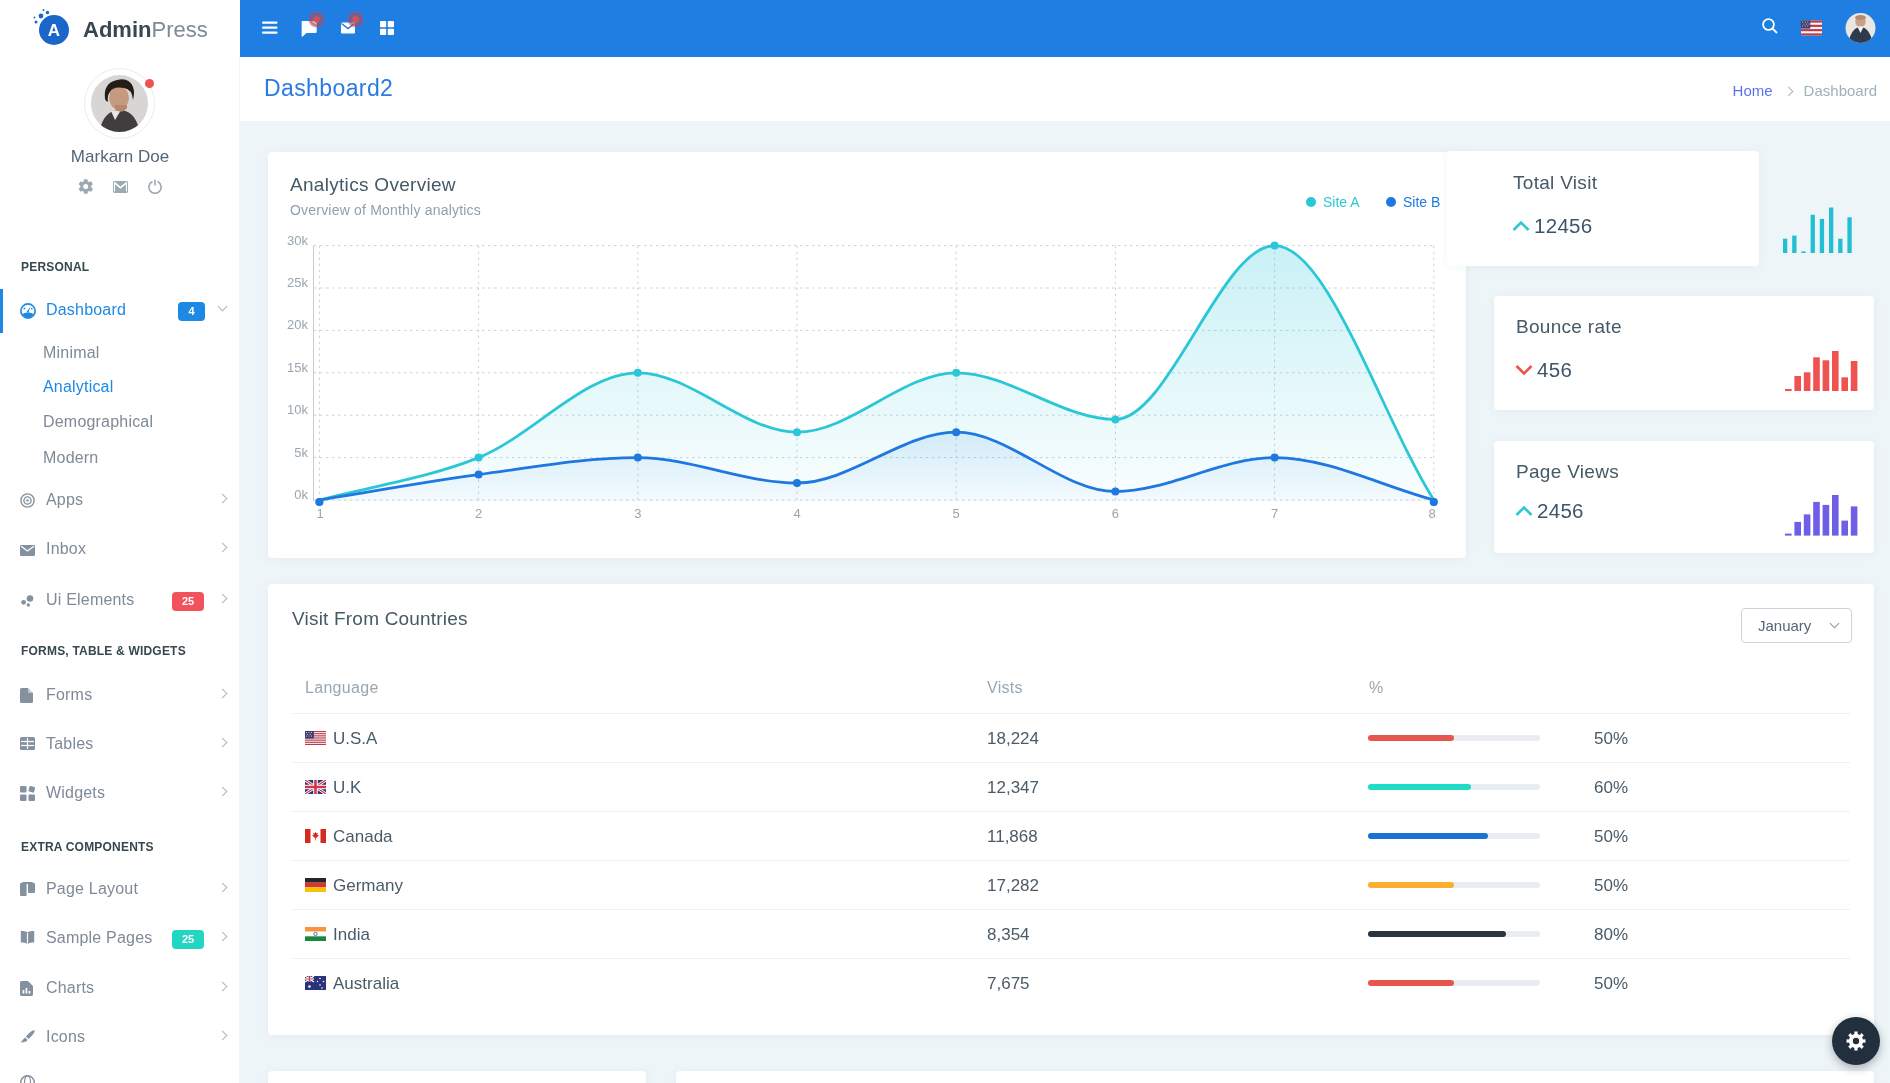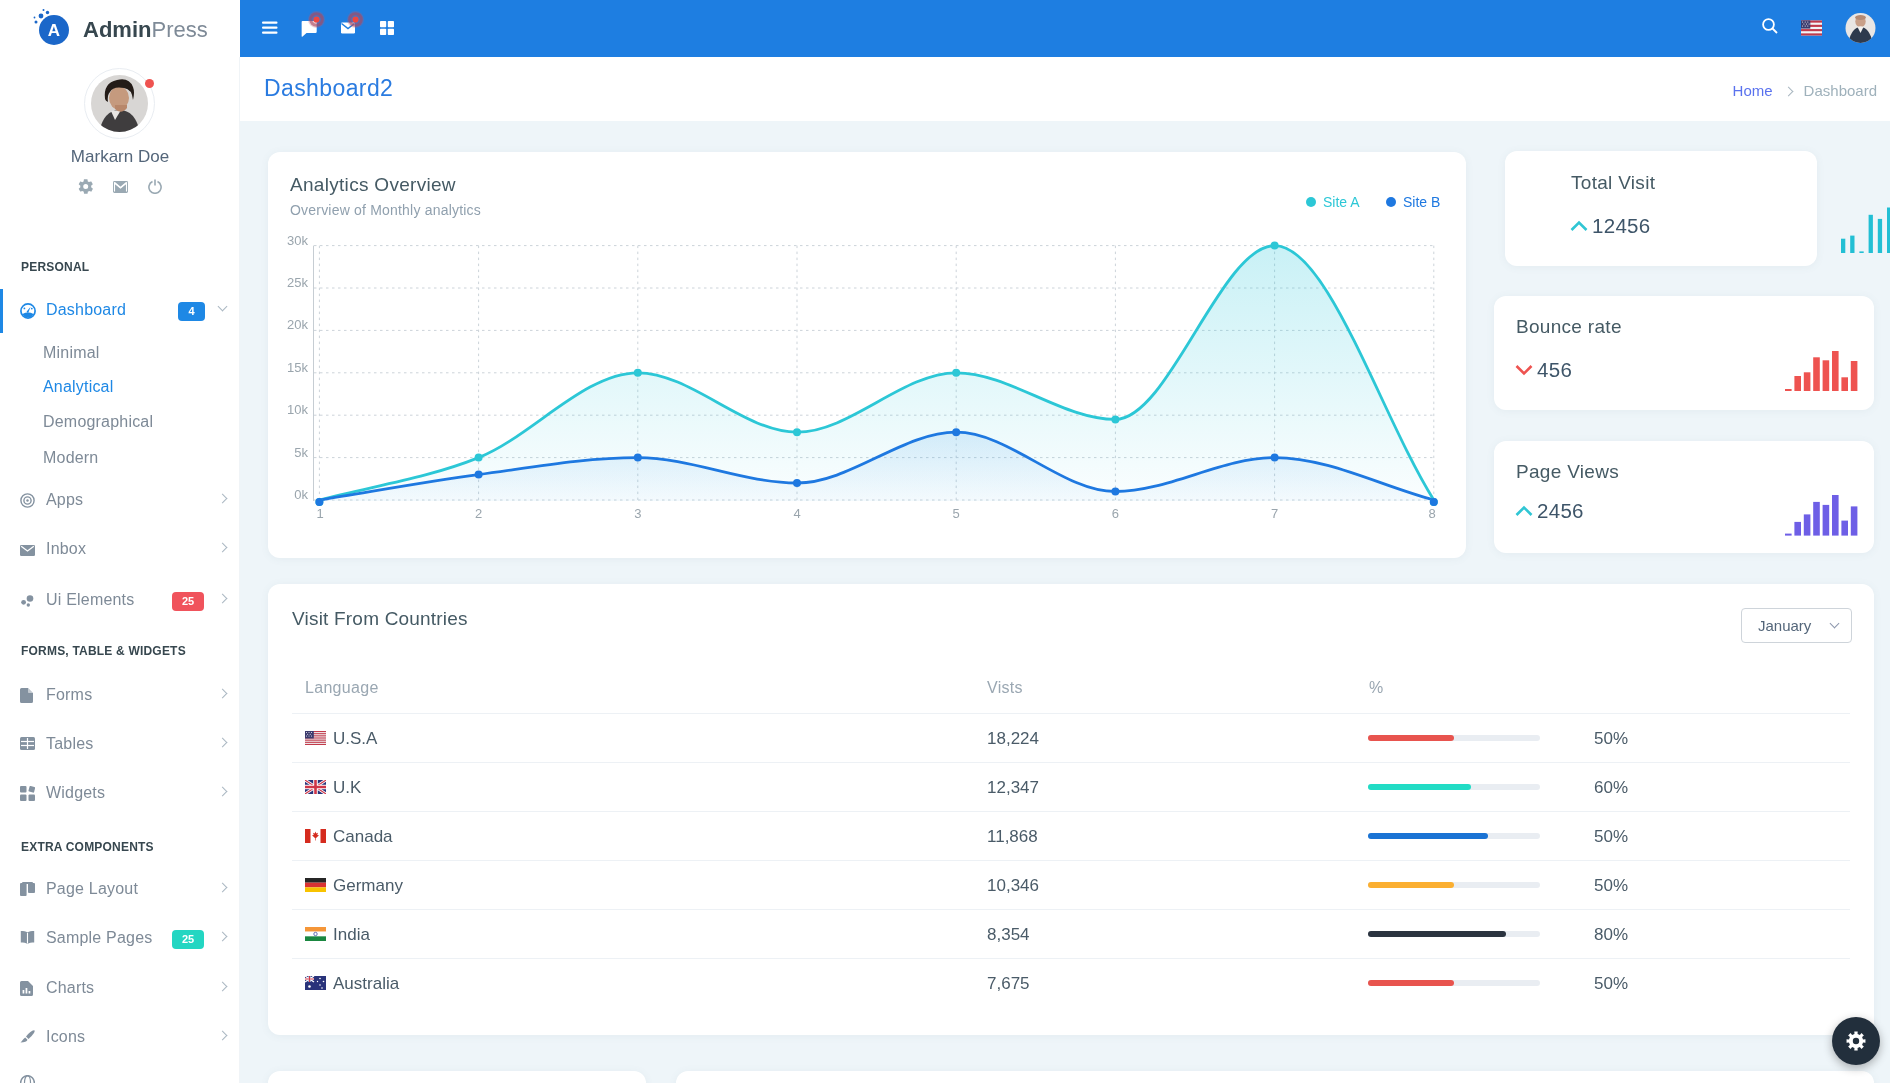--- a/index.html
+++ b/index.html
@@ -7,23 +7,23 @@
 body { font-family:"Liberation Sans", sans-serif; background:#eef5f9; color:#54667a; position:relative; }
 .topbar { position:absolute; left:240px; top:0; width:1650px; height:57px; background:#1e7ee1; }
 .logoarea { position:absolute; left:0; top:0; width:240px; height:57px; background:#fff; }
 .sidebar { position:absolute; left:0; top:57px; width:240px; height:1026px; background:#fff; border-right:1px solid #f0f4f7; }
 .pageheader { position:absolute; left:240px; top:57px; width:1650px; height:76px; background:#fff; }
 .ph-title { position:absolute; left:24px; top:18px; font-size:23px; color:#2a7be0; letter-spacing:0.4px; }
 .breadcrumb { position:absolute; right:13px; top:25px; font-size:15px; color:#9fb1bb; }
 .breadcrumb .home { color:#5a72ee; }
 .breadcrumb .sepchev { display:inline-block; width:7px; height:7px; border-right:1.6px solid #a9b6c0; border-bottom:1.6px solid #a9b6c0; transform:rotate(-45deg); margin:0 12px 1px 12px; }
 .content { position:absolute; left:240px; top:121px; width:1650px; height:962px; background:#eef5f9; }
-.card { position:absolute; background:#fff; border-radius:12px; box-shadow:0 1px 8px rgba(90,110,130,0.07); }
+.card { position:absolute; background:#fff; border-radius:4px; box-shadow:0 1px 8px rgba(90,110,130,0.07); }
 #chartcard { left:28px; top:31px; width:1198px; height:406px; }
-#tv { left:1265px; top:30px; width:312px; height:115px;padding-left:44px; }
+#tv { left:1207px; top:30px; width:312px; height:115px;padding-left:44px; }
 #br { left:1254px; top:175px; width:380px; height:114px; }
 #pv { left:1254px; top:320px; width:380px; height:112px; }
 #countries { left:28px; top:463px; width:1606px; height:451px; }
 #bottom1 { left:28px; top:950px; width:378px; height:30px; }
 #bottom2 { left:436px; top:950px; width:1198px; height:30px; }
 .ct { font-size:19px; color:#455a64; letter-spacing:0.2px; }
 .fab { position:absolute; left:1832px; top:1017px; width:48px; height:48px; border-radius:50%; background:#222f3c; box-shadow:0 3px 10px rgba(0,0,0,0.3); }
 .fab svg { position:absolute; left:14px; top:14px; }
 .uimg { position:absolute; left:84px; top:11px; width:71px; height:71px; border-radius:50%; border:1px solid #e9edf2; background:#fff; }
 .uimg svg { position:absolute; left:6px; top:6px; border-radius:50%; }
@@ -492,21 +492,21 @@
         </span>
       <span class="cpct">50%</span>
     </div>
     <div class="crow" style="top:275.5px;">
       <svg class="flag" width="21" height="14" viewBox="0 0 21 14">
           <rect width="21" height="4.67" fill="#262626"></rect>
           <rect y="4.67" width="21" height="4.67" fill="#d93333"></rect>
           <rect y="9.33" width="21" height="4.67" fill="#f8c300"></rect>
         </svg>
       <span class="cname">Germany</span>
-        <span class="cnum">10,346</span>
+        <span class="cnum">17,282</span>
       <span class="track">
           <span class="fill" style="width:86px; background:#fbaf31;"></span>
         </span>
       <span class="cpct">50%</span>
     </div>
     <div class="crow" style="top:324.5px;">
       <svg class="flag" width="21" height="14" viewBox="0 0 21 14">
           <rect width="21" height="4.67" fill="#f59638"></rect>
           <rect y="4.67" width="21" height="4.67" fill="#fff"></rect>
           <rect y="9.33" width="21" height="4.67" fill="#1a8740"></rect>

